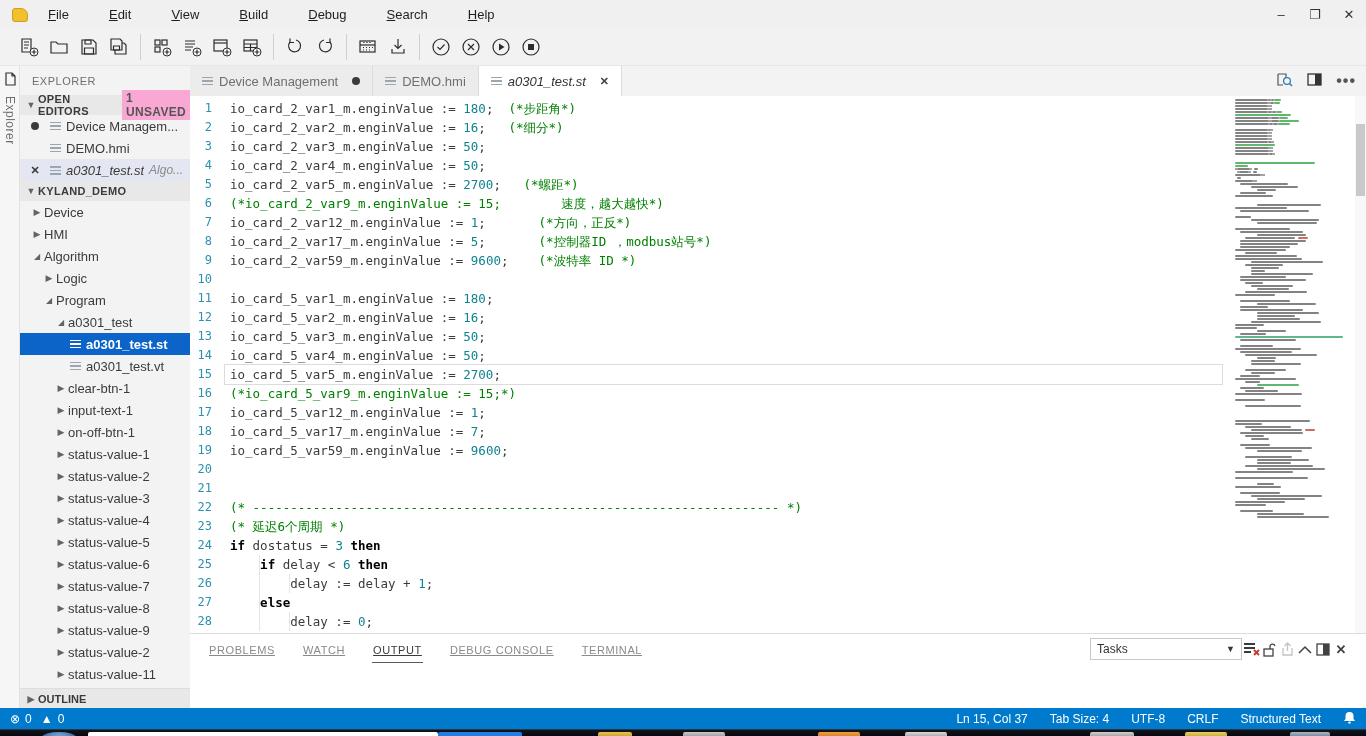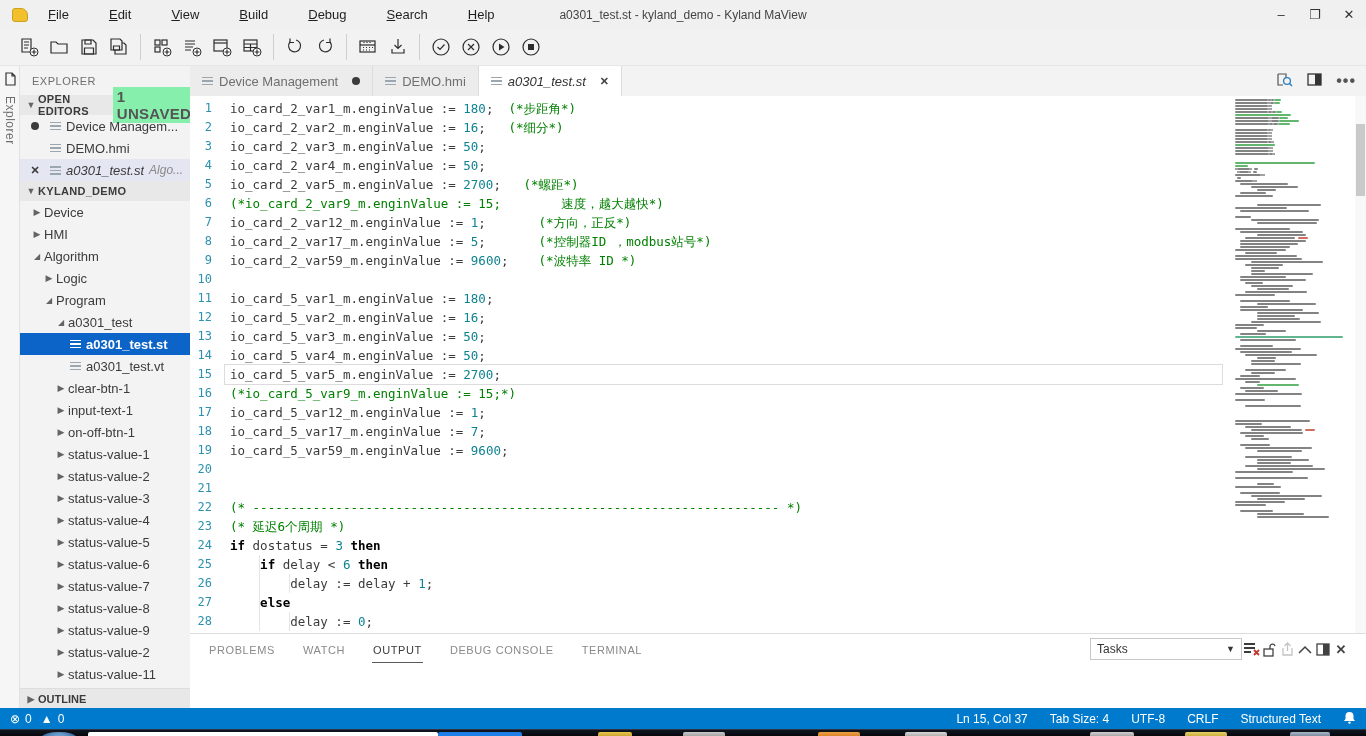--- a/index.html
+++ b/index.html
@@ -27,21 +27,21 @@
   .main { flex:1 1 auto; display:flex; min-height:0; }
 
   .activitybar { width:20px; background:#f6f6f6; border-right:1px solid #e2e2e2; display:flex; flex-direction:column; align-items:center; padding-top:6px; }
   .activity-icon { margin-bottom:6px; }
   .activity-label { writing-mode:vertical-rl; font-size:12px; color:#6f6f6f; letter-spacing:.5px; }
 
   .sidebar { width:170px; background:#f3f3f3; display:flex; flex-direction:column; font-size:13px; color:#3b3b3b; min-height:0; }
   .sidebar-title { font-size:11px; color:#6f6f6f; letter-spacing:.5px; padding:9px 0 8px 12px; }
   .section-header { height:20px; background:#e8e8e8; display:flex; align-items:center; font-size:11px; font-weight:bold; color:#3b3b3b; padding-left:4px; letter-spacing:.3px; }
   .section-header .twisty { width:14px; text-align:center; font-size:9px; color:#646465; }
-  .badge { margin-left:24px; background:#86efac; color:#555; font-size:15px; font-weight:bold; padding:1px 4px; }
+  .badge { margin-left:24px; background:#f9a8d4; color:#555; font-size:12px; font-weight:bold; padding:1px 4px; }
   .oe-row { height:22px; display:flex; align-items:center; }
   .oe-gutter { width:30px; display:flex; align-items:center; justify-content:center; }
   .dirty-dot { width:8px; height:8px; border-radius:50%; background:#3b3b3b; }
   .close-x { font-size:11px; color:#3b3b3b; font-weight:bold; }
   .lines-icon { width:11px; height:9px; margin-right:5px; flex:0 0 auto;
     background:linear-gradient(#9aa7b0 0 1.5px,transparent 1.5px 3.5px,#9aa7b0 3.5px 5px,transparent 5px 7px,#9aa7b0 7px 8.5px,transparent 8.5px); }
   .oe-name { white-space:nowrap; overflow:hidden;text-align:right; }
   .oe-row.preview .oe-name { font-style:italic; }
   .oe-row.selected { background:#e4e6f1; }
   .oe-suffix { color:#8a8a8a; font-style:italic; margin-left:5px; font-size:12px; white-space:nowrap; }
@@ -78,21 +78,21 @@
 
   .minimap { width:124px; flex:0 0 auto; padding:3px 6px 0 4px; overflow:hidden; }
   .mm-row { height:2px; margin-bottom:1px; display:flex; }
   .mm-seg { height:2px; border-radius:1px; }
   .vscroll { width:11px; flex:0 0 auto; background:#f8f8f8; position:relative; }
   .vscroll-thumb { position:absolute; left:1px; right:1px; top:28px; height:72px; background:#c9c9c9; }
 
   
   .panel { height:75px; border-top:1px solid #ddd; flex:0 0 auto; display:flex; flex-direction:column; background:#fff; }
   .panel-tabs { height:30px; display:flex; align-items:center; padding-left:18px; flex:0 0 auto; }
-  .panel-tab { font-size:11px; letter-spacing:.6px; color:#8a8a8a; margin-right:26px; padding:8px 1px 6px; }
+  .panel-tab { font-size:11px; letter-spacing:.6px; color:#8a8a8a; margin-right:26px; padding:8px 1px 6px;text-decoration:underline; }
   .panel-tab.active { color:#3b3b3b; border-bottom:1px solid #5a5a5a; }
   .panel-actions { margin-left:auto; display:flex; align-items:center; padding-right:16px; }
   .tasks-select { width:152px; height:22px; border:1px solid #c8c8c8; background:#fff; display:flex; align-items:center; font-size:12px; color:#333; padding:0 6px; justify-content:space-between; }
   .tasks-select .caret { font-size:9px; color:#333; }
   .panel-icon { width:18px; height:18px; display:flex; align-items:center; justify-content:center; color:#424242; font-size:13px; }
   .panel-body { flex:1 1 auto; background:#fff; }
 
   
   .statusbar { height:21px; background:#007acc; color:#fff; display:flex; align-items:center; font-size:12px; flex:0 0 auto; padding:0 10px; }
   .sb-left { display:flex; align-items:center; gap:5px; }
@@ -113,21 +113,20 @@
     <span class="app-icon"></span>
     <nav class="menubar">
         <span class="menu-item"><u>F</u>ile</span>
         <span class="menu-item"><u>E</u>dit</span>
         <span class="menu-item"><u>V</u>iew</span>
         <span class="menu-item"><u>B</u>uild</span>
         <span class="menu-item"><u>D</u>ebug</span>
         <span class="menu-item"><u>S</u>earch</span>
         <span class="menu-item"><u>H</u>elp</span>
       </nav>
-    <div class="win-title">a0301_test.st - kyland_demo - Kyland MaView</div>
     <div class="win-controls">
       <span class="win-btn">–</span>
       <span class="win-btn">❐</span>
       <span class="win-btn">✕</span>
     </div>
   </div>
 
   <div class="toolbar">
       <div class="tb-group">
         <span class="tb-btn">

